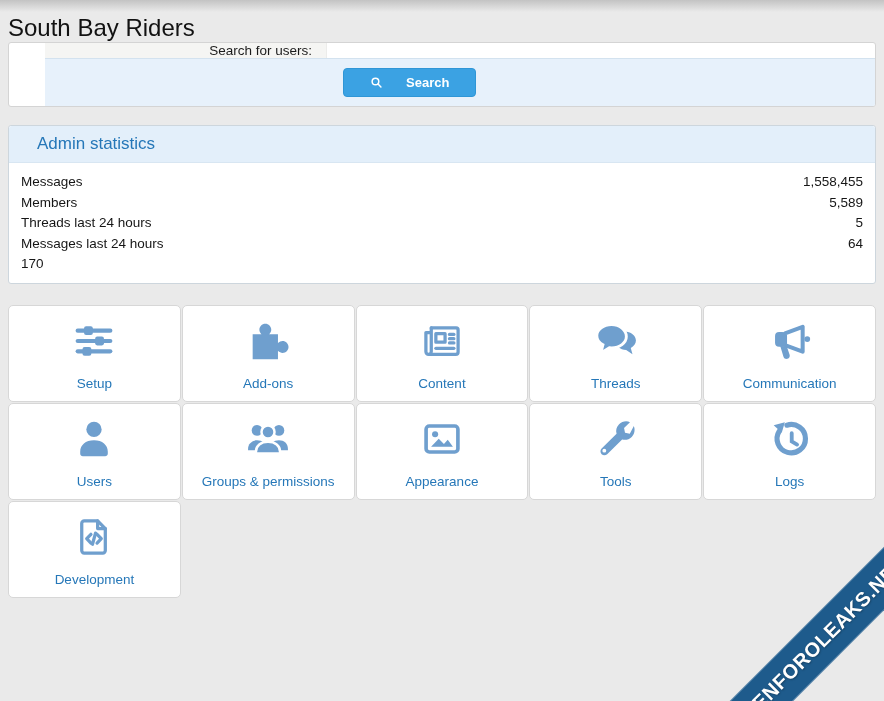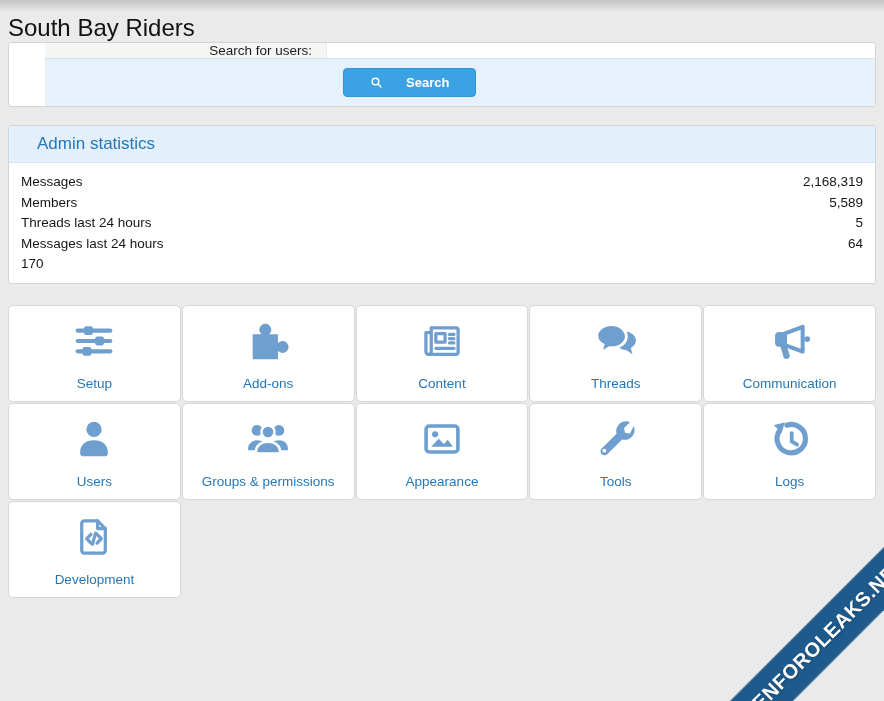--- a/index.html
+++ b/index.html
@@ -82,21 +82,21 @@
       <span>Search</span>
     </button>
   </div>
 </section>
 
 <section class="stats-panel">
   <h2 class="stats-heading">Admin statistics</h2>
   <div class="stats-body">
       <div class="stat-row">
         <span>Messages</span>
-        <span>2,168,319</span>
+        <span>1,558,455</span>
       </div>
       <div class="stat-row">
         <span>Members</span>
         <span>5,589</span>
       </div>
       <div class="stat-row">
         <span>Threads last 24 hours</span>
         <span>5</span>
       </div>
       <div class="stat-row">

